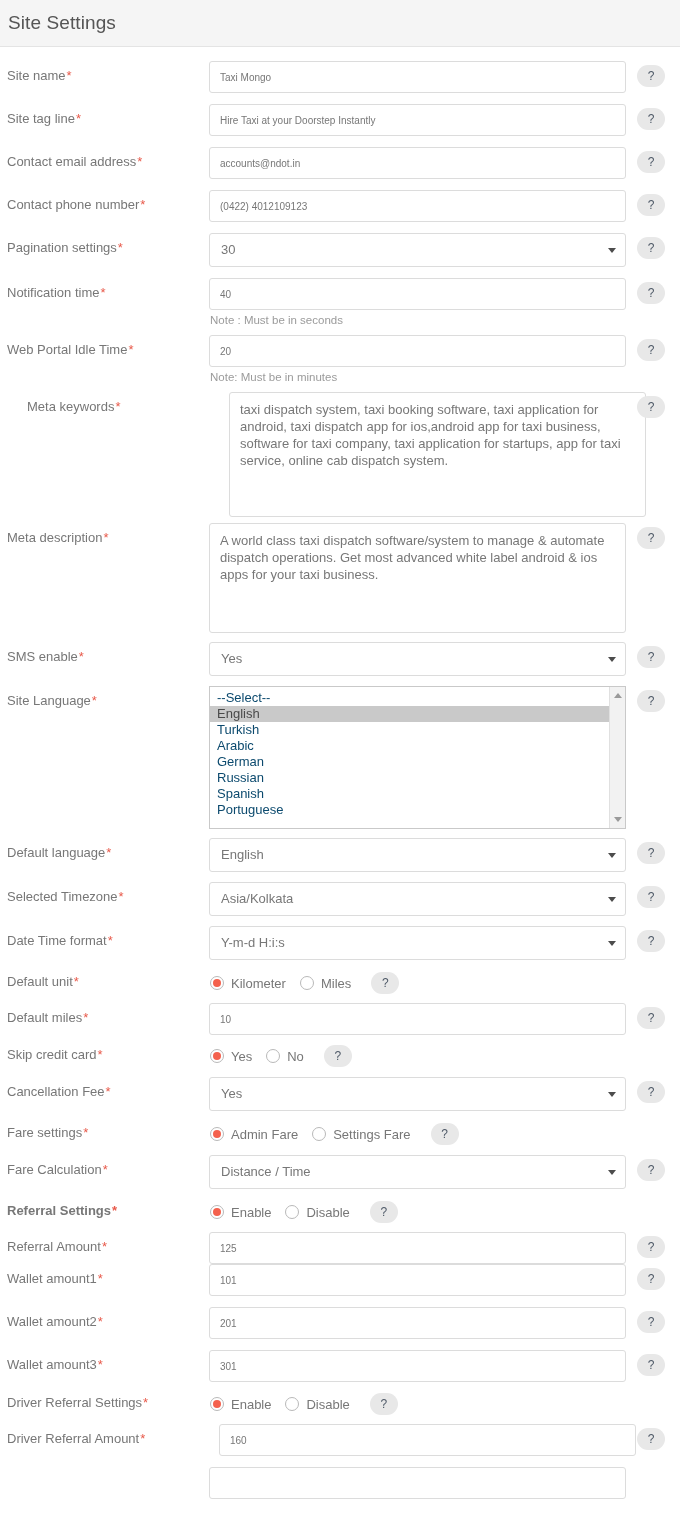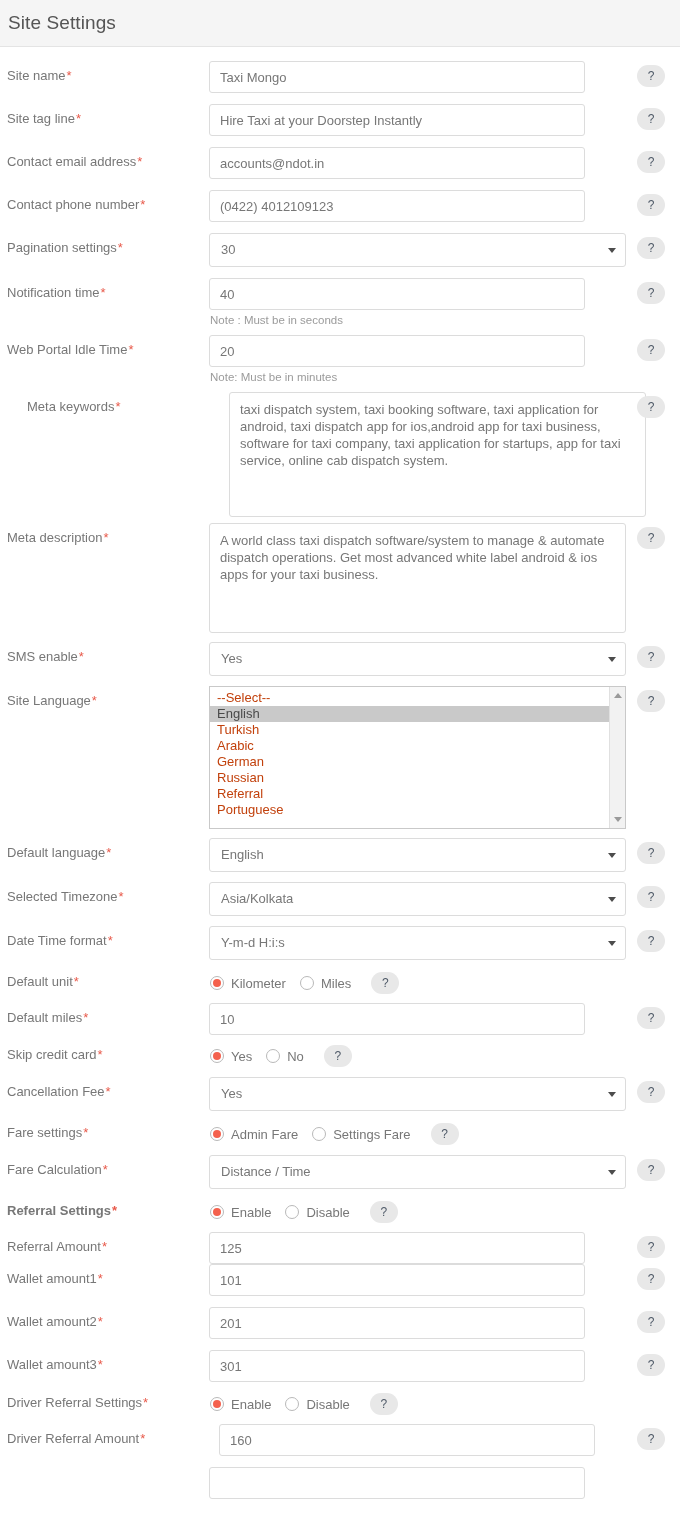--- a/index.html
+++ b/index.html
@@ -66,27 +66,27 @@
     width: 58px;
     flex: 0 0 58px;
     display: flex;
     justify-content: center;
     padding-top: 4px;
   }
 
   
   .txt {
     display: block;
-    width: 376px;
+    width: 417px;
     height: 32px;
     border: 1px solid #dcdcdc;
     border-radius: 3px;
     background: #ffffff;
     font-family: "Liberation Sans", sans-serif;
-    font-size: 13px;
+    font-size: 10px;
     color: #777777;
     padding: 0 10px;
     line-height: 30px;
     outline: none;
   }
   .txt::placeholder { color: #b5b5b5; }
 
   .ta {
     display: block;
     width: 417px;
@@ -141,21 +141,21 @@
     overflow: hidden;
   }
   .listbox ul {
     list-style: none;
     margin: 0;
     padding: 3px 0 0 0;
     width: 400px;
   }
   .listbox li {
     font-size: 13px;
-    color: #c2410c;
+    color: #0c4a6e;
     line-height: 16px;
     padding: 0 0 0 7px;
     white-space: nowrap;
     cursor: default;
   }
   .listbox li.selected {
     background: #c9c9c9;
     color: #4a4a4a;
   }
   .lb-scroll {
@@ -366,21 +366,21 @@
     <div class="label-col"><span>Site Language</span><span class="req">*</span></div>
     <div class="field-col">
       <div class="listbox">
         <ul>
           <li>--Select--</li>
           <li class="selected">English</li>
           <li>Turkish</li>
           <li>Arabic</li>
           <li>German</li>
           <li>Russian</li>
-          <li>Referral</li>
+          <li>Spanish</li>
           <li>Portuguese</li>
         </ul>
         <div class="lb-scroll">
           <span class="arr up"></span>
           <span class="arr down"></span>
         </div>
       </div>
     </div>
     <div class="help-col">
       <button class="help-btn">?</button>

